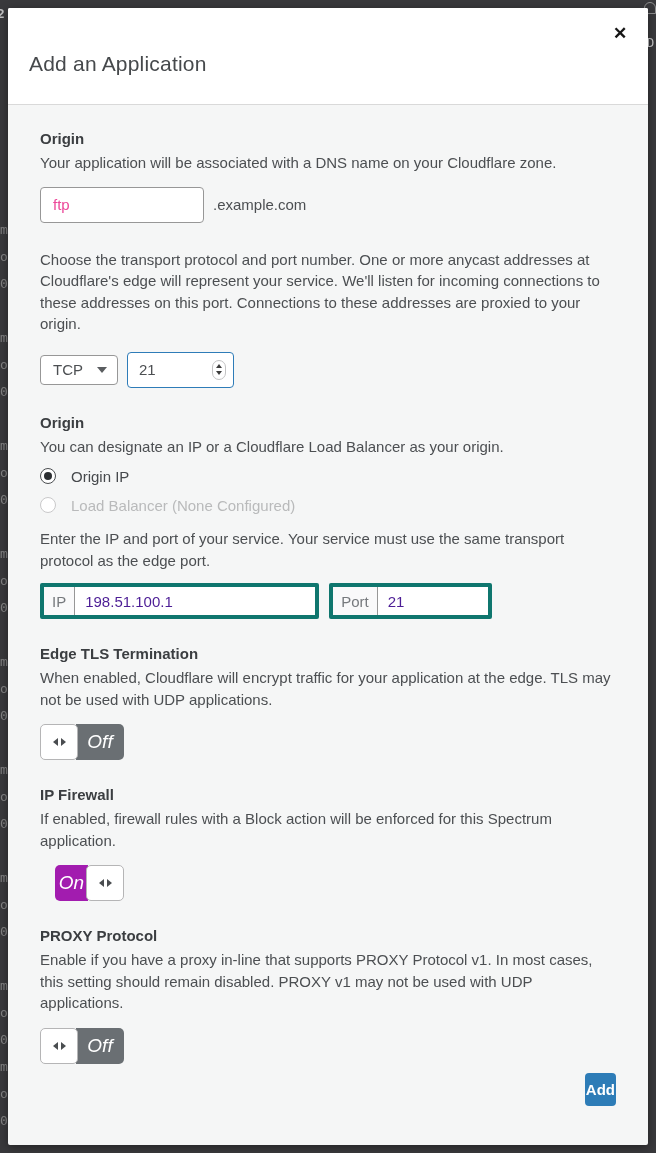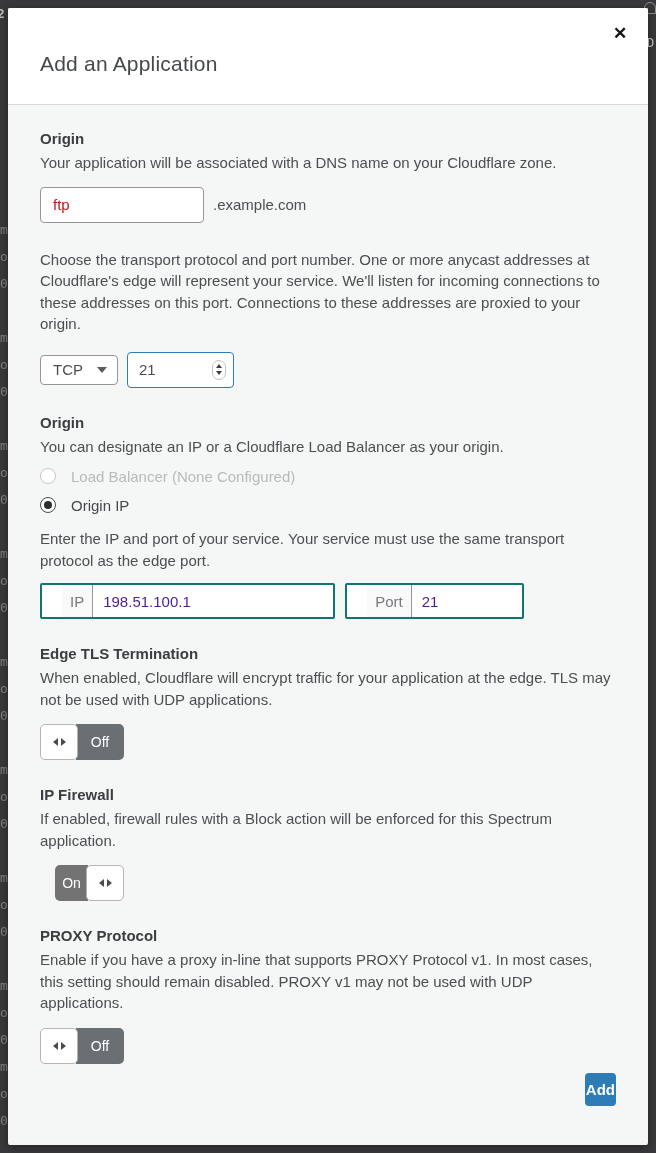--- a/index.html
+++ b/index.html
@@ -35,39 +35,39 @@
     background:#f5f6f6; border-radius:2px; z-index:2;
     box-shadow:0 2px 10px rgba(0,0,0,.4);
     display:flex; flex-direction:column;
   }
   .m-header {
     position:relative; height:97px; background:#ffffff;
     border-bottom:1px solid #d9d9d9; border-radius:2px 2px 0 0;
     flex:none;
   }
   .m-title {
-    position:absolute; left:32px; top:44px;
+    position:absolute; left:21px; top:44px;
     font-size:21px; font-weight:400; color:#46494c; letter-spacing:.2px;
   }
   .m-close {
     position:absolute; right:16px; top:14px;
     width:24px; height:24px; line-height:24px; text-align:center;
     font-size:17px; font-weight:700; color:#151515; cursor:pointer;
     background:none; border:none; font-family:inherit;
   }
   .m-body { padding:25px 32px 0 32px; flex:1; }
 
   .sec-label { font-size:15px; font-weight:700; color:#3b3e41; margin-bottom:5px; }
   .sec-desc  { font-size:15px; color:#4c4f52; line-height:21.5px; }
   .sec-gap   { margin-top:26px; }
 
   
   .text-input {
     height:36px; background:#fff; border:1px solid #979797; border-radius:4px;
-    font-family:inherit; font-size:15px; color:#b91c1c; padding:0 12px;
+    font-family:inherit; font-size:15px; color:#ec4899; padding:0 12px;
   }
   .domain-row { display:flex; align-items:center; margin-top:13px; }
   .domain-input { width:164px; }
   .domain-suffix { margin-left:9px; font-size:15px; color:#4c4f52; }
 
   .edgeport-row { display:flex; align-items:center; gap:9px; margin-top:17px; }
   .select {
     width:78px; height:30px; background:#fff; border:1px solid #979797; border-radius:4px;
     display:flex; align-items:center; padding:0 10px 0 12px; cursor:pointer;
     font-size:15px; color:#4c4f52; justify-content:space-between;
@@ -96,47 +96,46 @@
     flex:none;
   }
   .radio-dot { width:8px; height:8px; border-radius:50%; background:#2c2f32; }
   .radio-outer.disabled { border-color:#c9c9ca; cursor:default; }
   .radio-label { margin-left:15px; font-size:15px; color:#46494c; }
   .radio-label.disabled { color:#b9babb; }
 
   
   .ipport-row { display:flex; gap:10px; margin-top:12px; }
   .input-group {
-    display:flex; height:36px; background:#fff; border:2px solid #0f766e; border-radius:2px;
+    display:flex; height:36px; background:#fff; border:4px solid #0f766e; border-radius:2px;
     overflow:hidden;
-    padding-left:20px;
   }
   .ig-prefix {
     background:#f9f9fa; color:#76797d; font-size:15px;
     display:flex; align-items:center; padding:0 8px; border-right:1px solid #979797;
   }
   .ig-input { border:none; outline:none; font-family:inherit; font-size:15px; color:#4c1d95; padding:0 10px; background:#fff; }
   .ig-ip .ig-input { width:240px; }
   .ig-port .ig-input { width:110px; }
 
   
   .toggle { display:flex; width:84px; height:36px; border-radius:5px; margin-top:14px;
     cursor:pointer; }
   .t-knob {
     width:38px; background:#fff; border:1px solid #b5b5b6; border-radius:5px;
     display:flex; align-items:center; justify-content:center; gap:3px; z-index:1; flex:none;
   }
   .t-arrow-l { width:0;height:0;border-top:4px solid transparent;border-bottom:4px solid transparent;border-right:5px solid #4a4d50; }
   .t-arrow-r { width:0;height:0;border-top:4px solid transparent;border-bottom:4px solid transparent;border-left:5px solid #4a4d50; }
   .t-label {
     flex:1; display:flex; align-items:center; justify-content:center;
-    color:#fff; font-size:14px;
+    color:#fff; font-size:19px;font-style:italic;
   }
   .toggle.off .t-label { background:#6a6f73; border-radius:0 5px 5px 0; margin-left:-2px; }
-  .toggle.on  .t-label { background:#737373; border-radius:5px 0 0 5px; margin-right:-2px;margin-left:15px; }
+  .toggle.on  .t-label { background:#a21caf; border-radius:5px 0 0 5px; margin-right:-2px;margin-left:15px; }
 
   
   .footer-row { display:flex; justify-content:flex-end; margin-top:9px; padding-bottom:30px; }
   .add-btn {
     background:#2d7cb7; color:#fff; font-family:inherit; font-size:15px; font-weight:700;
     border:none; border-radius:4px; padding:8px 1px; cursor:pointer;
   }
 </style>
 </head>
 <body>
@@ -217,28 +216,28 @@
             <span class="spin-down"></span>
           </span>
         </div>
       </div>
     </div>
 
     <div class="sec-gap">
       <div class="sec-label">Origin</div>
       <div class="sec-desc">You can designate an IP or a Cloudflare Load Balancer as your origin.</div>
       <div class="radio-row">
-        <span class="radio-outer disabled"></span>
-        <span class="radio-label disabled">Load Balancer (None Configured)</span>
-      </div>
-      <div class="radio-row">
         <span class="radio-outer">
             <span class="radio-dot"></span>
           </span>
         <span class="radio-label">Origin IP</span>
+      </div>
+      <div class="radio-row">
+        <span class="radio-outer disabled"></span>
+        <span class="radio-label disabled">Load Balancer (None Configured)</span>
       </div>
       <div class="sec-desc" style="margin-top:13px;">Enter the IP and port of your service. Your service must use the same transport protocol as the edge port.</div>
       <div class="ipport-row">
         <div class="input-group ig-ip">
           <span class="ig-prefix">IP</span>
           <input class="ig-input" value="198.51.100.1" style="">
         </div>
         <div class="input-group ig-port">
           <span class="ig-prefix">Port</span>
           <input class="ig-input" value="21" style="">

